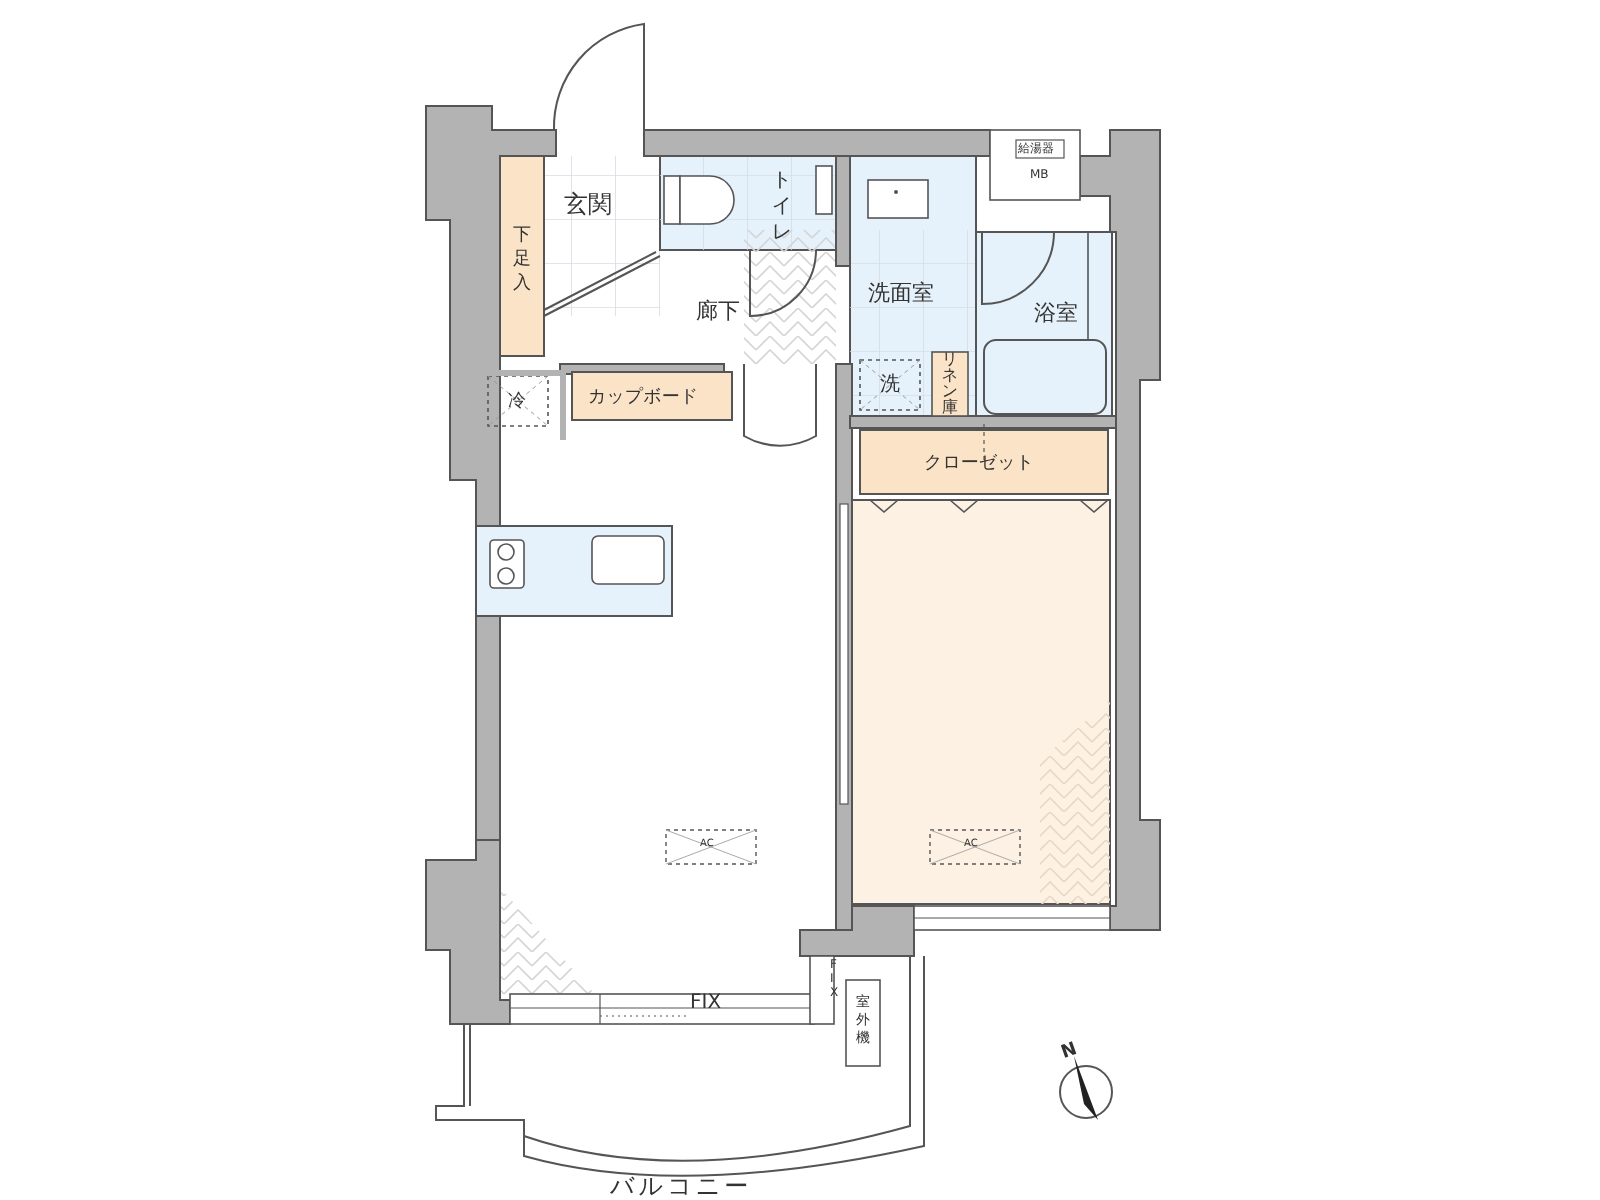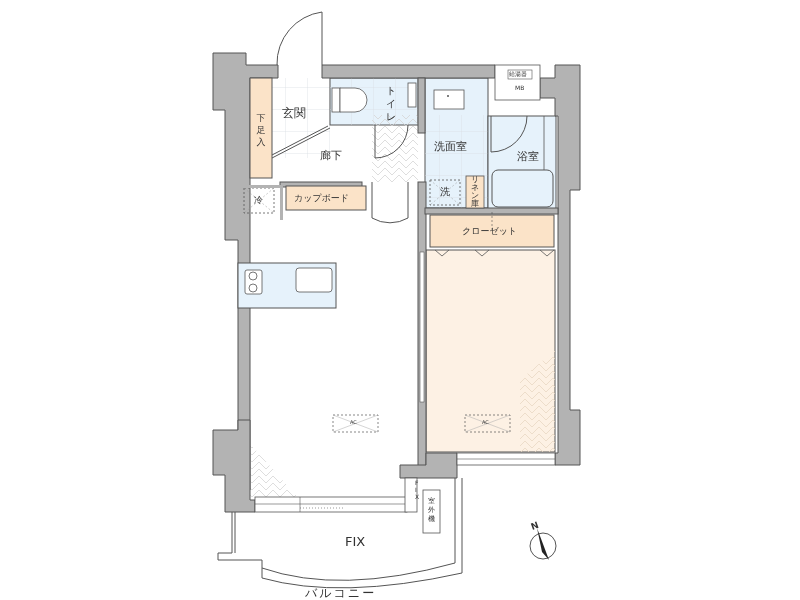--- a/index.html
+++ b/index.html
@@ -148,52 +148,52 @@
   </g>
   <rect x="423" y="490" width="17" height="43" fill="#fff" stroke="#555" stroke-width="0.8"></rect>
 
   <g>
     <circle cx="543" cy="546" r="13" fill="#fff" stroke="#555" stroke-width="1"></circle>
     <polygon points="537,528 549,560 542,552" fill="#222"></polygon>
   </g>
 </svg>
 
 <div style="position:absolute;left:0;top:0;width:800px;height:600px;color:#333;">
-  <span style="position:absolute;left:282px;top:94px;font-size:12px;margin-top:11px;">玄関</span>
+  <span style="position:absolute;left:282px;top:94px;font-size:12px;">玄関</span>
   <div style="position:absolute;left:254px;top:112px;font-size:9px;line-height:12px;width:14px;text-align:center;">
     <div>下</div>
       <div>足</div>
       <div>入</div>
   </div>
   <div style="position:absolute;left:385px;top:84px;font-size:10px;line-height:13px;width:12px;text-align:center;">
     <div>ト</div>
       <div>イ</div>
       <div>レ</div>
   </div>
-  <span style="position:absolute;left:320px;top:148px;font-size:11px;">廊下</span>
+  <span style="position:absolute;left:348px;top:148px;font-size:11px;">廊下</span>
   <span style="position:absolute;left:434px;top:139px;font-size:11px;">洗面室</span>
   <span style="position:absolute;left:517px;top:149px;font-size:11px;text-align:center;">浴室</span>
   <span style="position:absolute;left:440px;top:185px;font-size:10px;">洗</span>
   <div style="position:absolute;left:468px;top:176px;font-size:8px;line-height:8px;width:14px;text-align:center;">
     <div>リ</div>
       <div>ネ</div>
       <div>ン</div>
       <div>庫</div>
   </div>
   <span style="position:absolute;left:509px;top:70px;font-size:6px;">給湯器</span>
   <span style="position:absolute;left:515px;top:84px;font-size:6px;">MB</span>
   <span style="position:absolute;left:254px;top:194px;font-size:9px;">冷</span>
   <span style="position:absolute;left:294px;top:192px;font-size:9px;">カップボード</span>
   <span style="position:absolute;left:462px;top:225px;font-size:9px;font-family:Liberation Mono, monospace;">クローゼット</span>
 
 
   <span style="position:absolute;left:350px;top:419px;font-size:5px;">AC</span>
   <span style="position:absolute;left:482px;top:419px;font-size:5px;">AC</span>
 
-  <span style="position:absolute;left:345px;top:534px;font-size:13px;">FIX</span>
+  <span style="position:absolute;left:345px;top:496px;font-size:10px;">FIX</span>
   <div style="position:absolute;left:415px;top:479px;font-size:6px;line-height:7px;">
     <div>F</div>
       <div>I</div>
       <div>X</div>
   </div>
   <div style="position:absolute;left:425px;top:497px;font-size:7px;line-height:9px;width:13px;text-align:center;">
     <div>室</div>
       <div>外</div>
       <div>機</div>
   </div>

